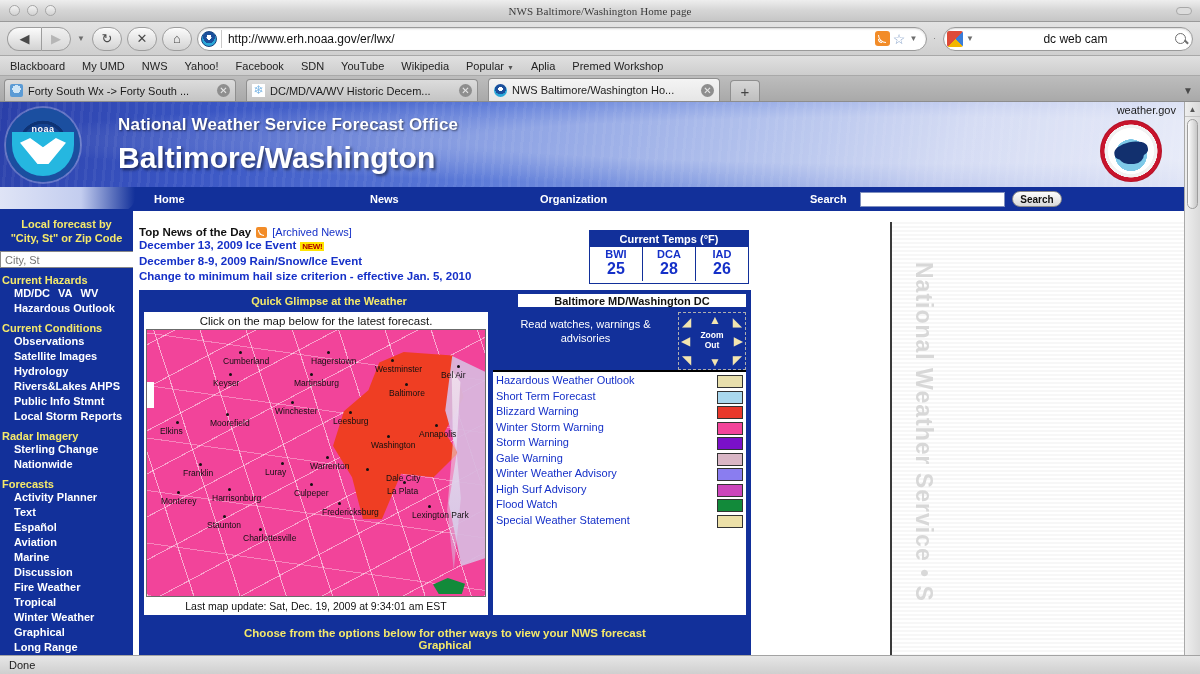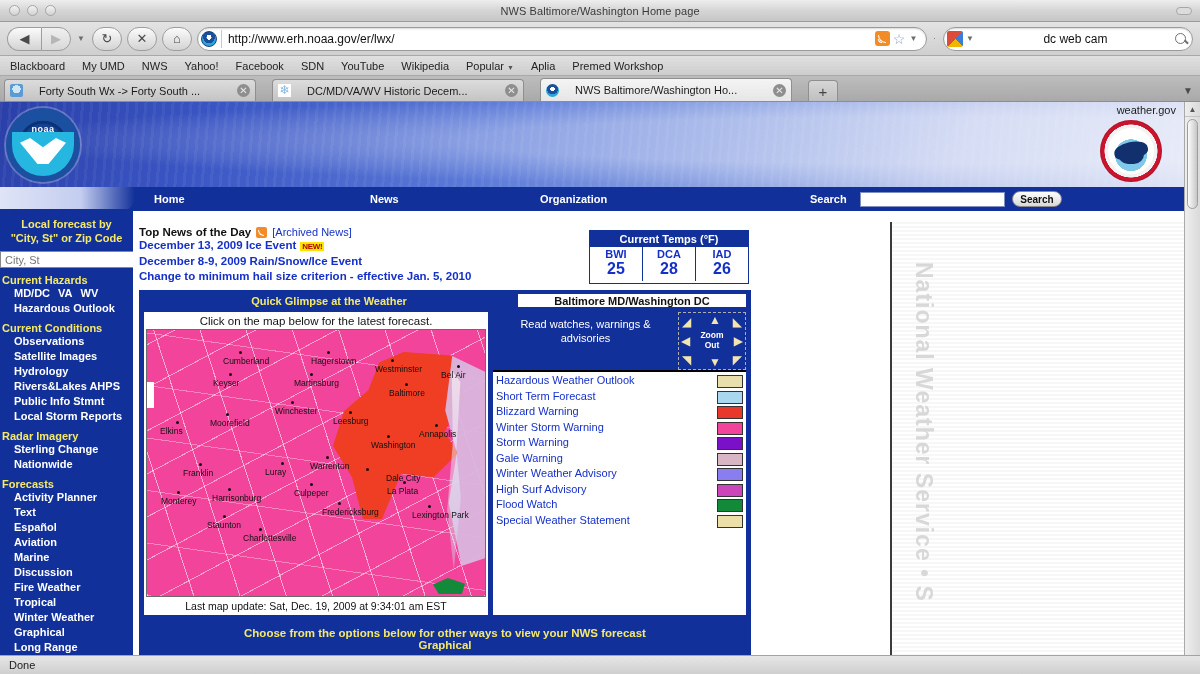--- a/index.html
+++ b/index.html
@@ -19,20 +19,21 @@
     background: #d8d8d8;
   }
 
   
   .titlebar {
     height: 22px; flex: 0 0 22px;
     background: linear-gradient(to bottom, #eeeeee 0%, #d5d5d5 50%, #c6c6c6 100%);
     border-bottom: 1px solid #9a9a9a;
     display: flex; align-items: center;
     position: relative;
+    font-family: Liberation Serif, serif;
   }
   .traffic { display: flex; gap: 7px; margin-left: 9px; align-items: center; }
   .tl { width: 11px; height: 11px; border-radius: 50%;
         background: linear-gradient(to bottom,#f3f3f3,#d2d2d2);
         border: 1px solid #a5a5a5; }
   .wintitle {
     position: absolute; left: 0; right: 0; text-align: center;
     font-size: 11px; color: #3a3a3a; letter-spacing: .1px;
   }
   .win-resize-r {
@@ -121,26 +122,26 @@
 
   
   .tabbar {
     height: 26px; flex: 0 0 26px;
     background: linear-gradient(to bottom,#bdbdbd,#a9a9a9);
     display: flex; align-items: flex-end; padding-left: 4px;
     border-bottom: 1px solid #8d8d8d;
     position: relative;
   }
   .tab {
-    height: 22px; width: 252px;
+    height: 22px; width: 232px;
     background: linear-gradient(to bottom,#dcdcdc,#c4c4c4);
     border: 1px solid #8f8f8f; border-bottom: none;
     border-radius: 4px 4px 0 0;
-    display: flex; align-items: center; gap: 16px;
-    padding: 0 5px; margin-right: 16px;
+    display: flex; align-items: center; gap: 5px;
+    padding: 0 5px; margin-right: 10px;
     font-size: 11px; color: #1b1b1b; white-space: nowrap; overflow: hidden;
   }
   .tab.active {
     background: linear-gradient(to bottom,#f4f4f4,#e6e6e6);
     height: 23px;
   }
   .tab .tfav { width: 13px; height: 13px; flex: 0 0 13px; }
   .fav-blue { background: radial-gradient(circle at 50% 40%, #cfe6f7 0 40%, #5b9bd5 41% 100%); border-radius:2px;}
   .fav-snow { background: #ffffff; color:#7fb8e6; font-size: 12px; line-height: 13px; text-align:center;}
   .fav-noaa { border-radius:50%;
@@ -531,20 +532,24 @@
 
   <div class="viewport">
     <div class="pagearea">
 
       <div class="banner">
         <div class="noaa-logo">
           <div class="noaa-circ">
             <div class="noaa-word">noaa</div>
             <div class="noaa-bird"></div>
           </div>
+        </div>
+        <div class="banner-text">
+          <div class="btitle1">National Weather Service Forecast Office</div>
+          <div class="btitle2">Baltimore/Washington</div>
         </div>
         <div class="weathergov">weather.gov</div>
         <div class="nws-seal">
           <div class="nws-seal-inner"></div>
         </div>
       </div>
 
       <div class="navstrip">
         <div class="navstrip-curve"></div>
         <div class="nstab ns-home">Home</div>

